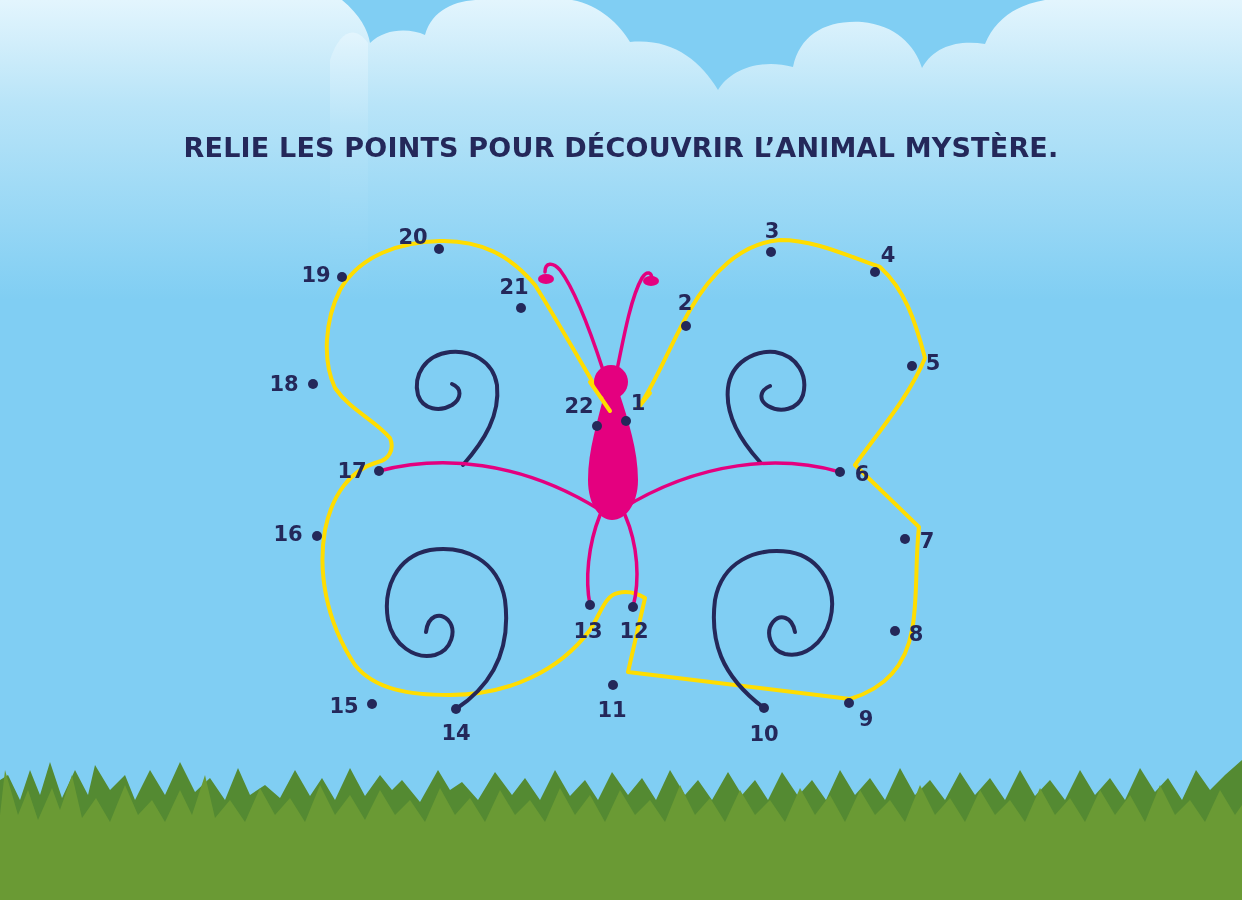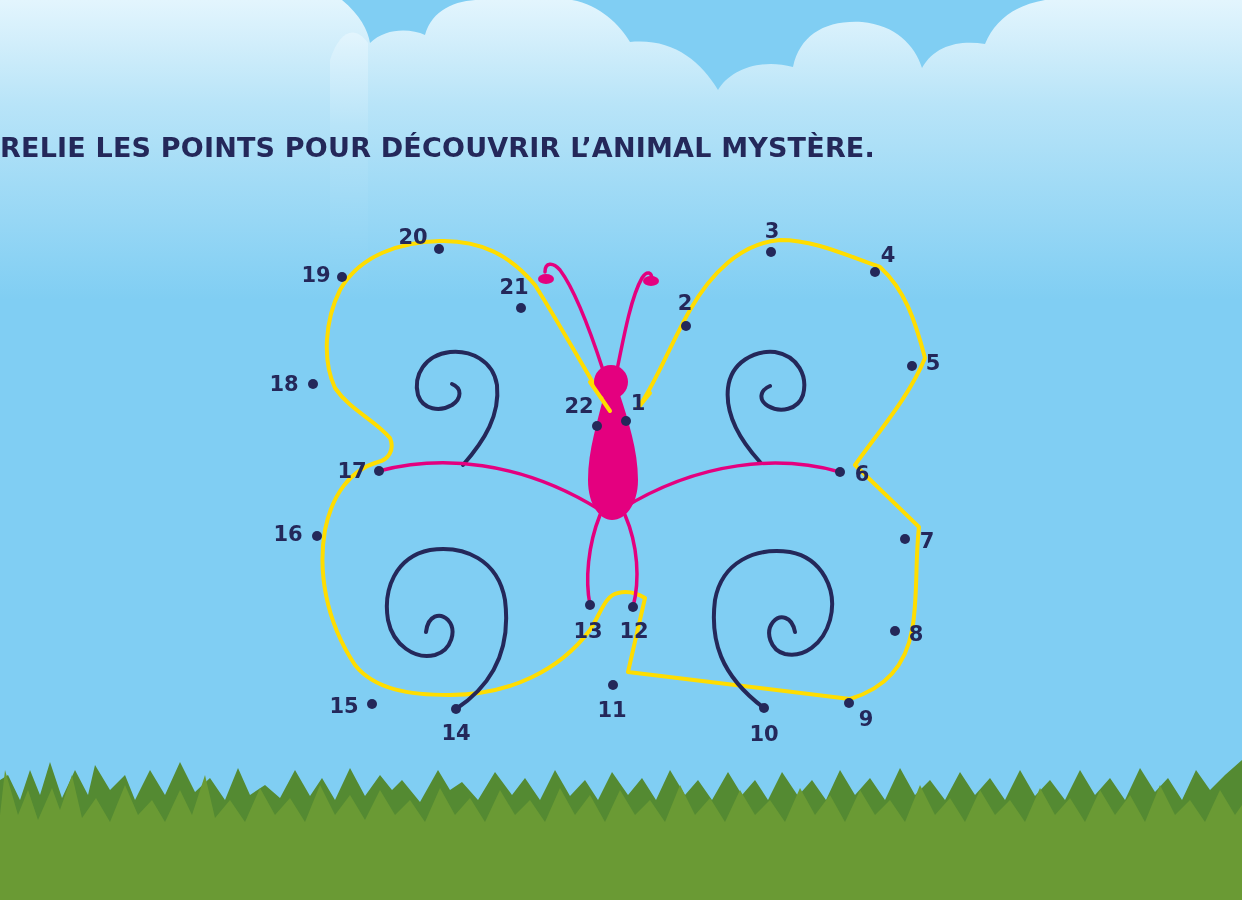--- a/index.html
+++ b/index.html
@@ -1,18 +1,18 @@
 <!DOCTYPE html>
 <html><head>
 <meta charset="utf-8">
 <style>
   html, body { margin:0; padding:0; }
   body { width:1242px; height:900px; overflow:hidden; position:relative; background:#80CEF3; font-family:"DejaVu Sans", sans-serif; }
   #scene { position:absolute; left:0; top:0; width:1242px; height:900px; }
-  .title { position:absolute; left:0; top:132px; width:1242px; text-align:left; font-family:"DejaVu Sans", sans-serif; font-weight:bold; font-size:27px; letter-spacing:0.2px; color:#24285A; }
+  .title { position:absolute; left:0; top:132px; width:1242px; text-align:center; font-family:"DejaVu Sans", sans-serif; font-weight:bold; font-size:27px; letter-spacing:0.2px; color:#24285A; }
   .dot-label { font-family:"DejaVu Sans", sans-serif; font-weight:bold; font-size:21px; fill:#24285A; }
 </style>
 </head>
 <body>
 
 <div id="scene">
   <svg width="1242" height="900" viewBox="0 0 1242 900" xmlns="http://www.w3.org/2000/svg">
     <defs>
       <linearGradient id="cloudGrad" x1="0" y1="0" x2="0" y2="1">
         <stop offset="0" stop-color="#E3F5FD"></stop>

